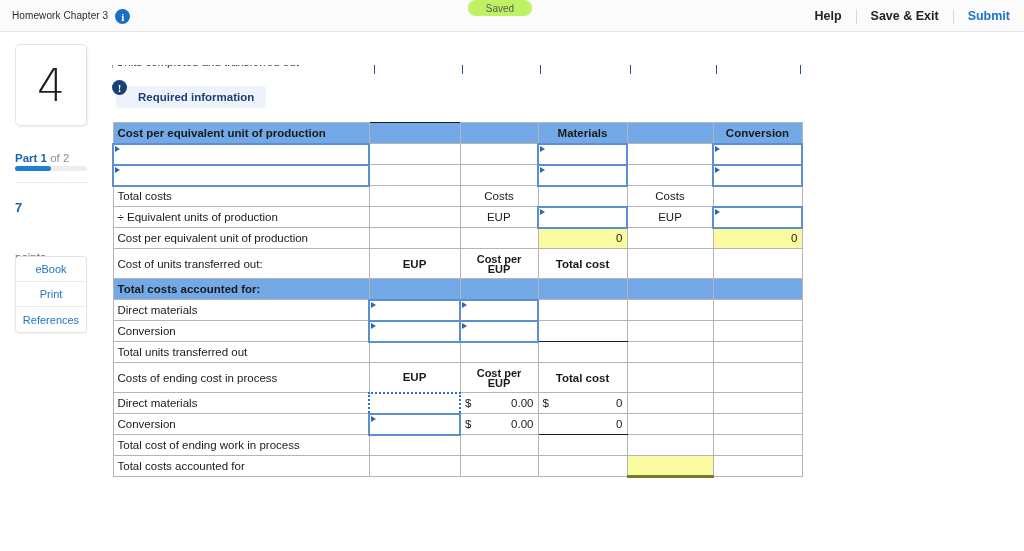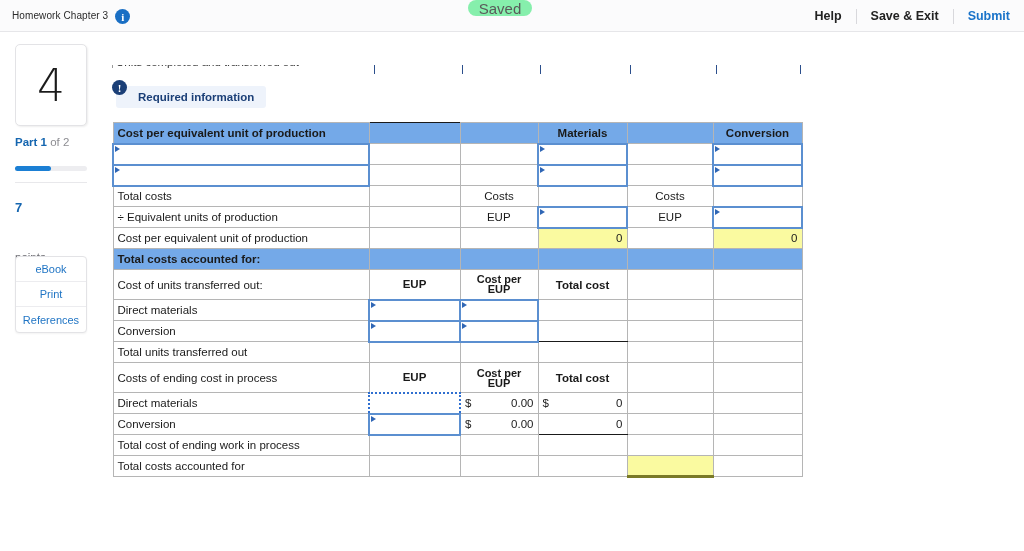--- a/index.html
+++ b/index.html
@@ -30,22 +30,22 @@
     width: 15px; height: 15px; border-radius: 50%;
     background: #1a6fc4; color: #fff;
     font-size: 11px; font-weight: bold;
     font-family: "Liberation Serif", serif;
     margin-left: 7px; vertical-align: middle;
     position: relative; top: 1px;
   }
   .saved-pill {
     position: absolute; left: 468px; top: 0px;
     width: 64px; height: 16px; border-radius: 9px;
-    background: #86efac; color: #5a5a5a;
-    font-size: 15px; display: flex; align-items: center; justify-content: center;
+    background: #bef264; color: #5a5a5a;
+    font-size: 10px; display: flex; align-items: center; justify-content: center;
   }
   .topbar-right {
     position: absolute; right: 14px; top: 0;
     height: 32px; display: flex; align-items: center; gap: 0px;
     font-size: 12.5px; font-weight: bold;
   }
   .topbar-right .tb-link { padding: 0 14px; color: #222; cursor: pointer; }
   .topbar-right .tb-sep { width: 1px; height: 15px; background: #d8d8dc; }
   .topbar-right .tb-submit { color: #1a73c9; padding: 0 0 0 14px; cursor: pointer; }
 
@@ -64,21 +64,21 @@
   .sidebar { position: absolute; left: 0; top: 32px; width: 104px; height: 519px; background:#fff; }
   .q-card {
     position: absolute; left: 15px; top: 12px;
     width: 72px; height: 82px;
     background:#fff; border:1px solid #e3e3e6; border-radius:5px;
     box-shadow: 1px 1px 2px rgba(0,0,0,.07);
     display:flex; align-items:center; justify-content:center;
     font-size: 44px; color:#1b1b1b; font-weight: 300;
     font-family: "DejaVu Sans", sans-serif;
   }
-  .part-line { position:absolute; left:15px; top:104px; font-size:11.5px; color:#8d8d92; }
+  .part-line { position:absolute; left:15px; top:120px; font-size:11.5px; color:#8d8d92; }
   .part-line b { color:#1566b0; }
   .progress-track { position:absolute; left:15px; top:134px; width:72px; height:5px; border-radius:3px; background:#ededf0; }
   .progress-fill { width:36px; height:5px; border-radius:3px; background:#1b7fd4; }
   .hr { position:absolute; left:15px; top:150px; width:72px; height:1px; background:#e8e8eb; }
   .points-num { position:absolute; left:15px; top:168px; font-size:13px; color:#1566b0; font-weight:bold; }
   .points-lbl { position:absolute; left:15px; top:186px; font-size:11.5px; color:#6c6c72;margin-top:33px; }
   .btn-stack {
     position:absolute; left:15px; top:224px; width:72px;
     border:1px solid #e3e3e6; border-radius:4px; overflow:hidden;
     box-shadow: 0 1px 2px rgba(0,0,0,.05); background:#fff;
@@ -302,39 +302,39 @@
 
     <tr>
       <td>Cost per equivalent unit of production</td>
       <td></td>
       <td></td>
       <td class="yellow">0</td>
       <td></td>
       <td class="yellow">0</td>
     </tr>
 
-    <tr>
-      <td class="hdr">Total costs accounted for:</td>
-      <td class="hdr"></td>
-      <td class="hdr"></td>
-      <td class="hdr"></td>
-      <td class="hdr"></td>
-      <td class="hdr"></td>
-    </tr>
-
     <tr style="height:30px">
       <td>Cost of units transferred out:</td>
       <td class="ctr bold">EUP</td>
       <td class="two-line">Cost per<br>EUP</td>
       <td class="ctr bold">Total cost</td>
       <td></td>
       <td></td>
     </tr>
 
     <tr>
+      <td class="hdr">Total costs accounted for:</td>
+      <td class="hdr"></td>
+      <td class="hdr"></td>
+      <td class="hdr"></td>
+      <td class="hdr"></td>
+      <td class="hdr"></td>
+    </tr>
+
+    <tr>
       <td class="indent1">Direct materials</td>
       <td class="incell">
         <span class="mark"></span>
         <input type="text" value="" style="">
       </td>
       <td class="incell">
         <span class="mark"></span>
         <input type="text" value="" style="">
       </td>
       <td></td>

